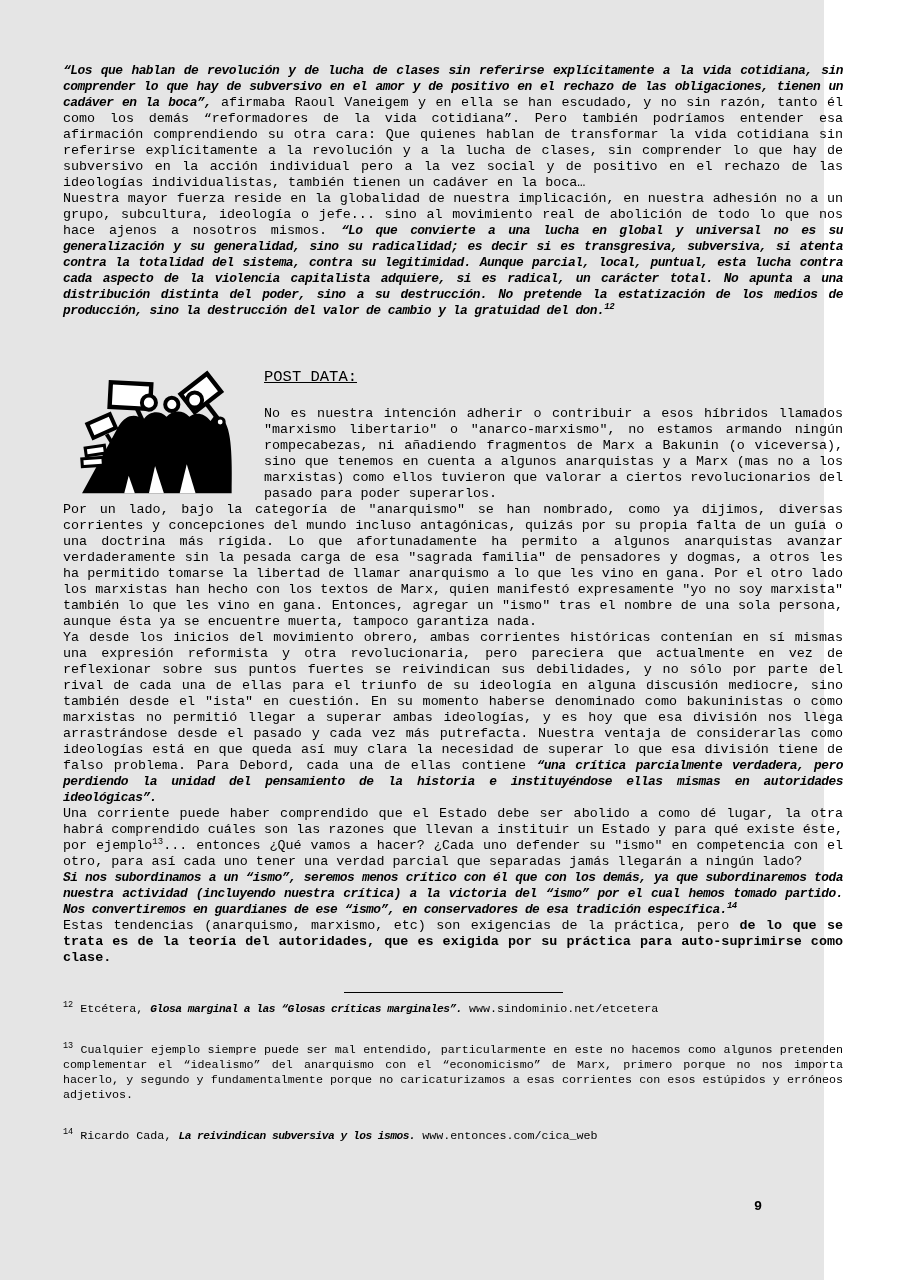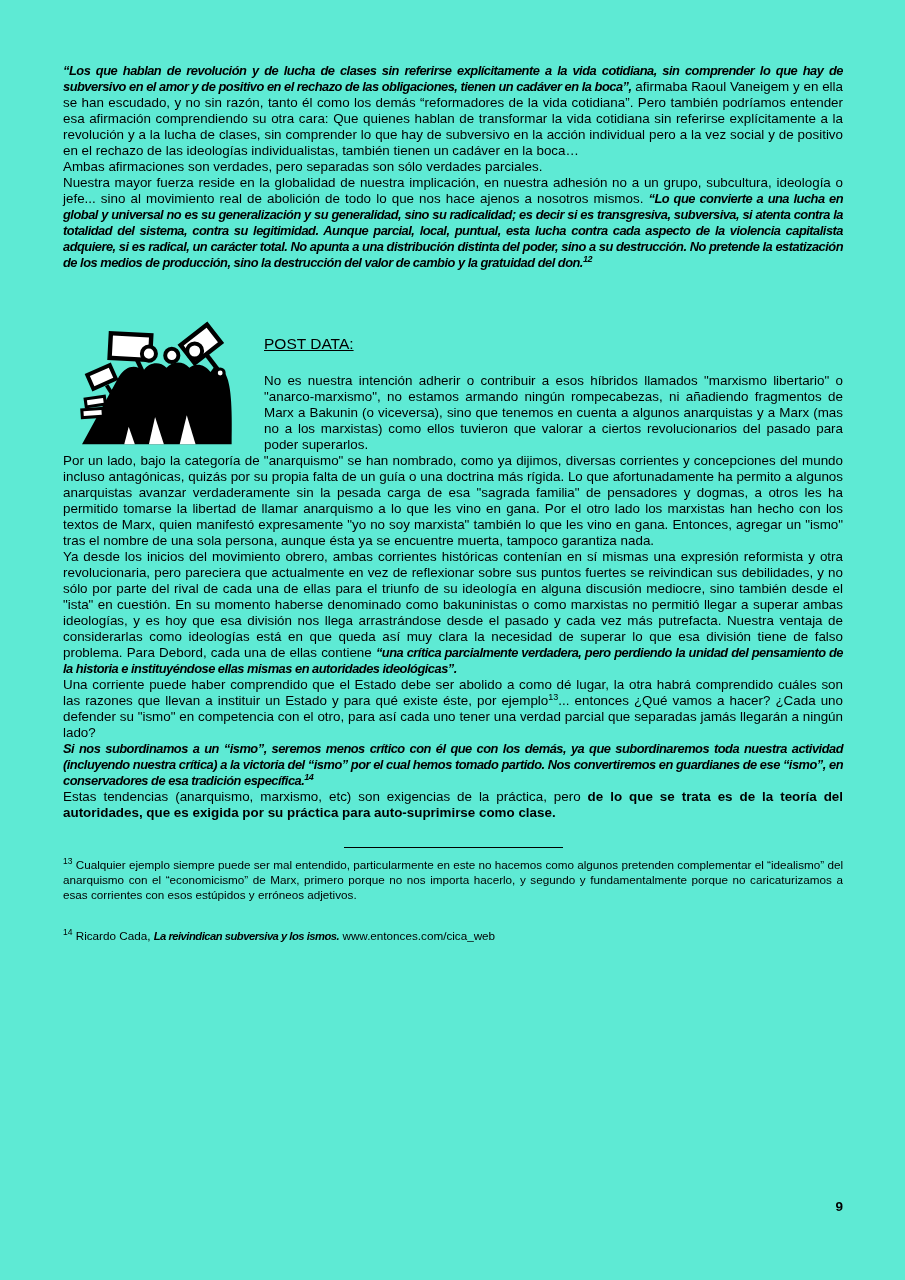--- a/index.html
+++ b/index.html
@@ -3,24 +3,24 @@
 <meta charset="utf-8">
 <style>
   html, body {
     margin: 0; padding: 0;
     width: 905px; height: 1280px;
     background: #ffffff;
     overflow: hidden;
   }
   .page {
     position: relative;
-    width: 905px; height: 1280px;
-    background: #5eead4;
+    width: 824px; height: 1280px;
+    background: #e5e5e5;
     color: #000;
-    font-family: Liberation Sans, sans-serif;
+    font-family: Liberation Mono, monospace;
     font-size: 13.4px;
     line-height: 16px;
   }
   .content {
     position: absolute;
     left: 63px; top: 63px;
     width: 780px;
   }
   p.para {
     margin: 0;
@@ -77,21 +77,20 @@
     font-size: 13.5px;
   }
 </style>
 </head>
 <body>
 
 <div class="page">
   <div class="content">
 
     <p class="para"><span class="rbi">“Los que hablan de revolución y de lucha de clases sin referirse explícitamente a la vida cotidiana, sin comprender lo que hay de subversivo en el amor y de positivo en el rechazo de las obligaciones, tienen un cadáver en la boca”,</span><span> afirmaba Raoul Vaneigem y en ella se han escudado, y no sin razón, tanto él como los demás “reformadores de la vida cotidiana”. Pero también podríamos entender esa afirmación comprendiendo su otra cara: Que quienes hablan de transformar la vida cotidiana sin referirse explícitamente a la revolución y a la lucha de clases, sin comprender lo que hay de subversivo en la acción individual pero a la vez social y de positivo en el rechazo de las ideologías individualistas, también tienen un cadáver en la boca…</span></p>
-    <p class="para"><span>Ambas afirmaciones son verdades, pero separadas son sólo verdades parciales.</span></p>
 
     <p class="para mt-line"><span>Nuestra mayor fuerza reside en la globalidad de nuestra implicación, en nuestra adhesión no a un grupo, subcultura, ideología o jefe... sino al movimiento real de abolición de todo lo que nos hace ajenos a nosotros mismos. </span><span class="rbi">“Lo que convierte a una lucha en global y universal no es su generalización y su generalidad, sino su radicalidad; es decir si es transgresiva, subversiva, si atenta contra la totalidad del sistema, contra su legitimidad. Aunque parcial, local, puntual, esta lucha contra cada aspecto de la violencia capitalista adquiere, si es radical, un carácter total. No apunta a una distribución distinta del poder, sino a su destrucción. No pretende la estatización de los medios de producción, sino la destrucción del valor de cambio y la gratuidad del don.</span><span class="rsup rbi">12</span></p>
 
     <div class="postdata">
       <div class="pd-figure">
         <svg viewBox="0 0 200 145" width="176" height="138" aria-hidden="true">
 
           <path d="M8,141 L50,64 C58,52 68,50 78,57 C84,48 96,46 104,54 C111,46 123,46 130,54 C137,48 148,50 154,59 L159,52 L171,61 C177,72 179,95 178,141 Z" fill="#000"></path>
 
           <path d="M84,141 L91,110 L101,141 Z" fill="#fff"></path>
@@ -137,20 +136,21 @@
     <p class="para mt-line"><span>Ya desde los inicios del movimiento obrero, ambas corrientes históricas contenían en sí mismas una expresión reformista y otra revolucionaria, pero pareciera que actualmente en vez de reflexionar sobre sus puntos fuertes se reivindican sus debilidades, y no sólo por parte del rival de cada una de ellas para el triunfo de su ideología en alguna discusión mediocre, sino también desde el "ista" en cuestión. En su momento haberse denominado como bakuninistas o como marxistas no permitió llegar a superar ambas ideologías, y es hoy que esa división nos llega arrastrándose desde el pasado y cada vez más putrefacta. Nuestra ventaja de considerarlas como ideologías está en que queda así muy clara la necesidad de superar lo que esa división tiene de falso problema. Para Debord, cada una de ellas contiene </span><span class="rbi">“una crítica parcialmente verdadera, pero perdiendo la unidad del pensamiento de la historia e instituyéndose ellas mismas en autoridades ideológicas”.</span></p>
 
     <p class="para mt-line"><span>Una corriente puede haber comprendido que el Estado debe ser abolido a como dé lugar, la otra habrá comprendido cuáles son las razones que llevan a instituir un Estado y para qué existe éste, por ejemplo</span><span class="rsup">13</span><span>... entonces ¿Qué vamos a hacer? ¿Cada uno defender su "ismo" en competencia con el otro, para así cada uno tener una verdad parcial que separadas jamás llegarán a ningún lado?</span></p>
     <p class="para"><span class="rbi">Si nos subordinamos a un “ismo”, seremos menos crítico con él que con los demás, ya que subordinaremos toda nuestra actividad (incluyendo nuestra crítica) a la victoria del “ismo” por el cual hemos tomado partido. Nos convertiremos en guardianes de ese “ismo”, en conservadores de esa tradición específica.</span><span class="rsup rbi">14</span></p>
 
     <p class="para mt-line"><span>Estas tendencias (anarquismo, marxismo, etc) son exigencias de la práctica, pero </span><span class="rb">de lo que se trata es de la teoría del autoridades, que es exigida por su práctica para auto-suprimirse como clase.</span></p>
 
     <hr class="fn-rule">
 
     <div class="footnotes">
+      <div class="footnote"><span class="fn-marker">12</span><span><span> Etcétera, </span><span class="rbi">Glosa marginal a las “Glosas críticas marginales”.</span><span>   www.sindominio.net/etcetera</span></span></div>
       <div class="footnote"><span class="fn-marker">13</span><span><span> Cualquier ejemplo siempre puede ser mal entendido, particularmente en este no hacemos como algunos pretenden complementar el “idealismo” del anarquismo con el “economicismo” de Marx, primero porque no nos importa hacerlo, y segundo y fundamentalmente porque no caricaturizamos a esas corrientes con esos estúpidos y erróneos adjetivos.</span></span></div>
       <div class="footnote"><span class="fn-marker">14</span><span><span> Ricardo Cada, </span><span class="rbi">La reivindican subversiva y los ismos.</span><span>  www.entonces.com/cica_web</span></span></div>
     </div>
 
   </div>
 
   <div class="page-number">9</div>
 </div>
 
 </body></html>

